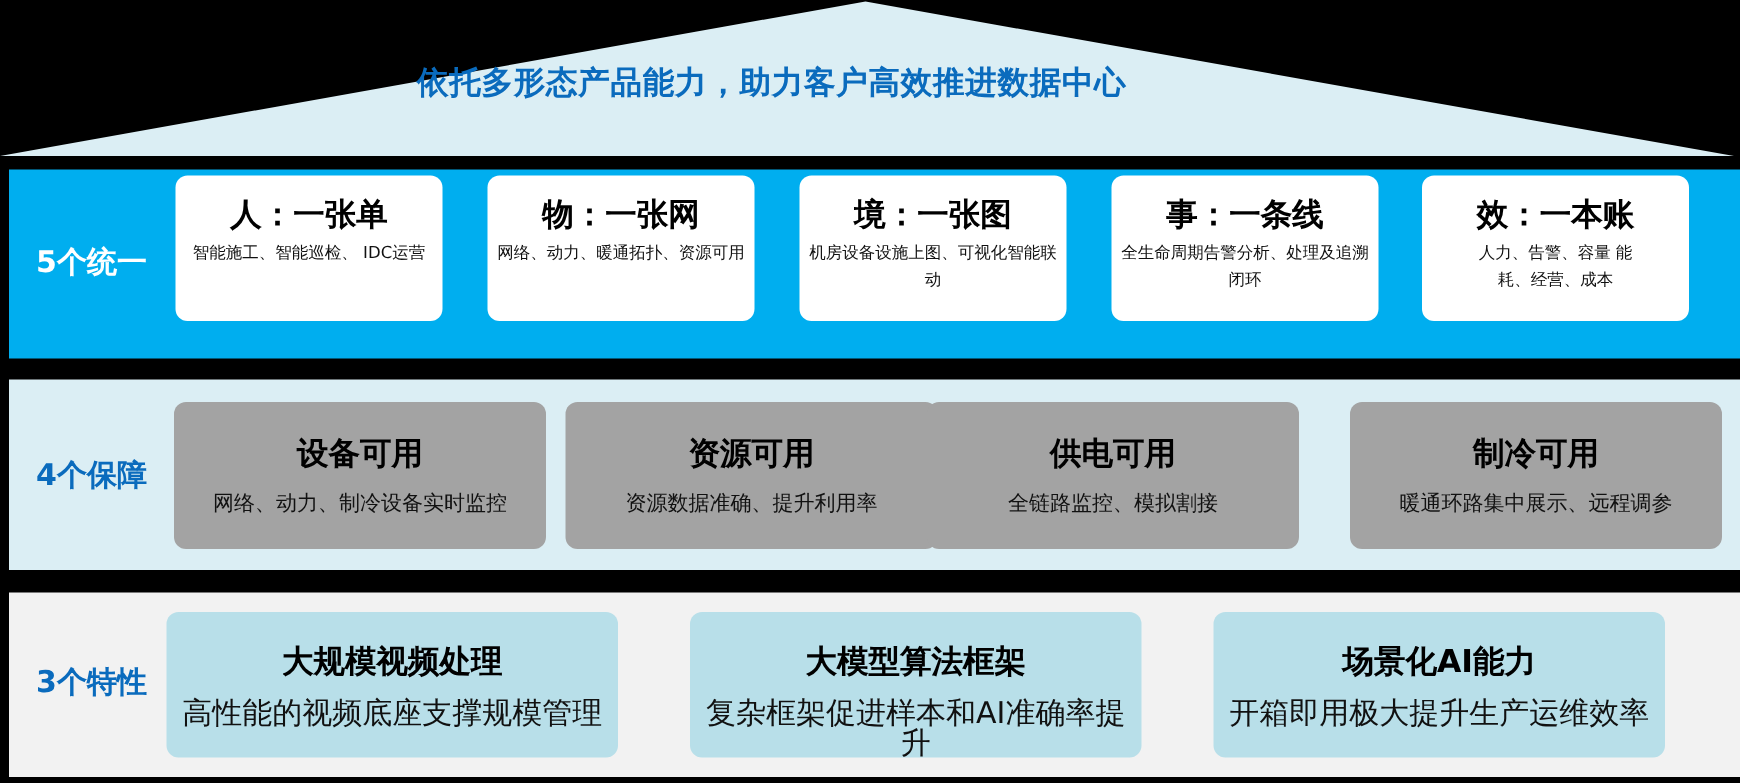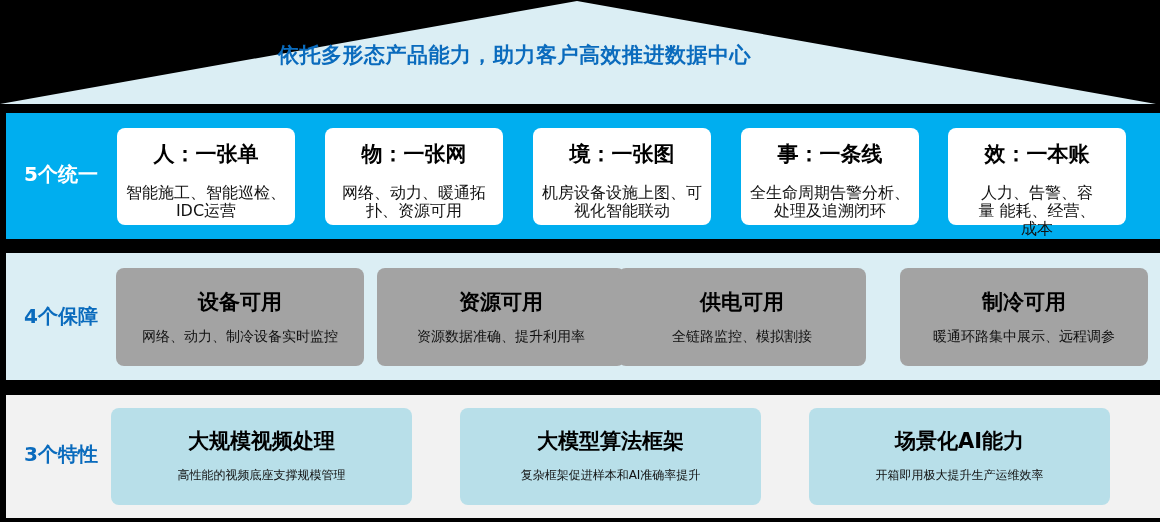--- a/index.html
+++ b/index.html
@@ -19,37 +19,37 @@
   }
   .card {
     position:absolute; border-radius:8px; text-align:center; box-sizing:border-box;
   }
   .card-title { font-weight:bold; color:#000; }
   .card-desc { color:#111; }
 
   
   .b1 { top:113px; height:126px; background:#00aeef; }
   .b1 .band-label { top:48px; color:#fff; }
-  .b1 .card { top:15px; height:97px; width:178px; background:#fff; padding:12px 6px 0 6px; }
+  .b1 .card { top:4px; height:97px; width:178px; background:#fff; padding:12px 6px 0 6px; }
   .b1 .card-title { font-size:21px; line-height:28px; }
-  .b1 .card-desc { font-size:16px; line-height:18px; margin-top:16px; }
+  .b1 .card-desc { font-size:11px; line-height:18px; margin-top:3px; }
 
   
   .b2 { top:253px; height:127px; background:#dbeef4; }
   .b2 .band-label { top:50px; color:#0a6bbd; }
   .b2 .card { top:15px; height:98px; width:248px; background:#a3a3a3; padding:20px 4px 0 4px; }
   .b2 .card-title { font-size:21px; line-height:28px; }
   .b2 .card-desc { font-size:14px; line-height:20px; margin-top:10px; }
 
   
   .b3 { top:395px; height:123px; background:#f2f2f2; }
   .b3 .band-label { top:46px; color:#0a6bbd; }
   .b3 .card { top:13px; height:97px; width:301px; background:#b8dfe9; padding:19px 4px 0 4px; }
   .b3 .card-title { font-size:21px; line-height:28px; }
-  .b3 .card-desc { font-size:12px; line-height:20px; margin-top:10px; }
+  .b3 .card-desc { font-size:20px; line-height:20px; margin-top:10px; }
 </style>
 </head>
 <body>
 
 <div class="roof">
   <svg width="1160" height="106">
     <polygon points="577,1 1156,104 0,104" fill="#dbeef4"></polygon>
   </svg>
   <div class="roof-text">
     <div>依托多形态产品能力，助力客户高效推进数据中心</div>

